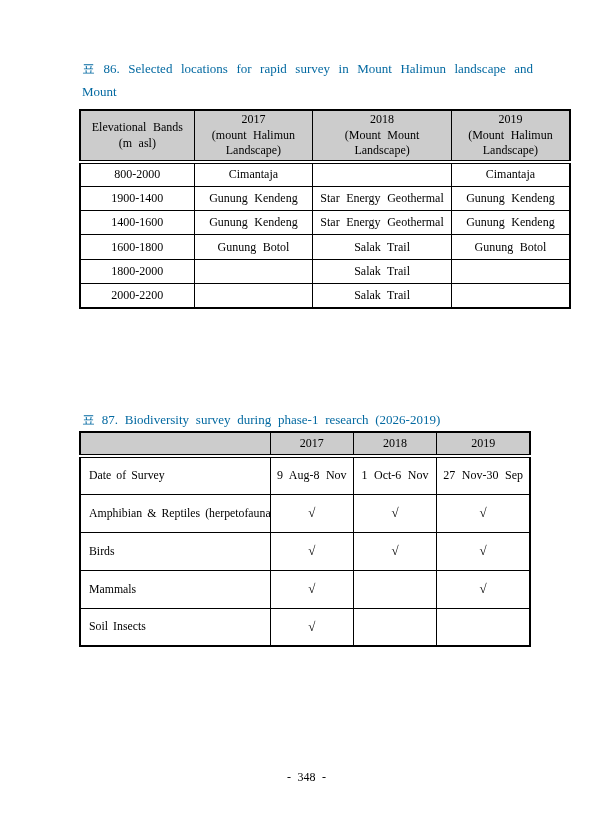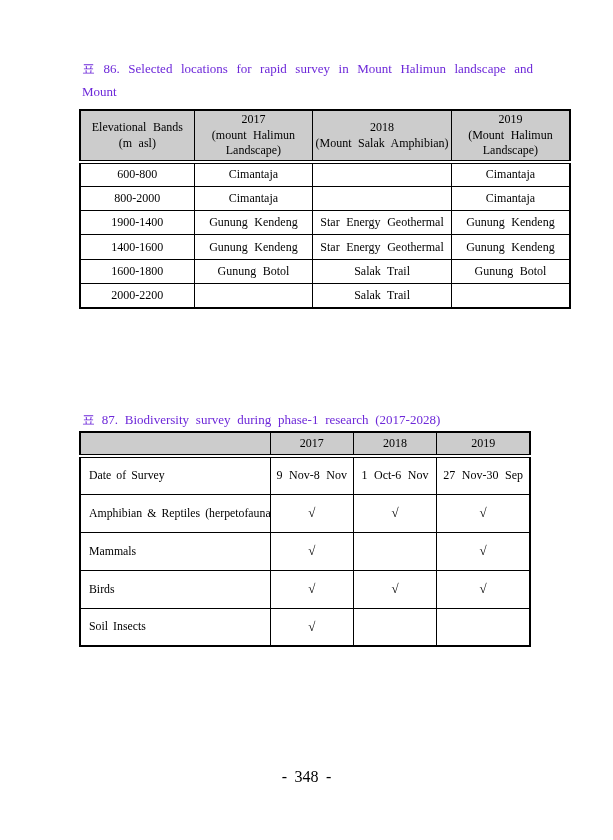--- a/index.html
+++ b/index.html
@@ -6,21 +6,21 @@
   body {
     width: 613px; height: 840px; position: relative;
     background: #ffffff; color: #000000;
     font-family: "Liberation Serif", "DejaVu Serif", serif;
     word-spacing: 0.22em;
     overflow: hidden;
   }
   .page { position: absolute; inset: 0; background: #ffffff; }
 
   
-  .caption { position: absolute; font-size: 13px; line-height: 23px; color: #6d28d9; }
+  .caption { position: absolute; font-size: 13px; line-height: 23px; color: #0369a1; }
   .cap86 { left: 82px; top: 57px; width: 451px; }
   .cap86 .l1 { text-align: justify; text-align-last: justify; }
   .cap86 .l2 { margin-left: 36px; }
   .cap87 { left: 82px; top: 408px; width: 470px; white-space: nowrap; }
 
   
   table.doc {
     position: absolute;
     border-collapse: collapse;
     table-layout: fixed;
@@ -53,21 +53,21 @@
     text-align: left;
     padding-left: 8px;
     font-size: 11.8px;
     word-spacing: 0.18em;
     white-space: nowrap;
   }
   #t87 td.chk { font-size: 13px; }
 
   .footer {
     position: absolute; left: 0; top: 768px; width: 613px;
-    text-align: center; font-size: 16px; line-height: 18px;
+    text-align: center; font-size: 12px; line-height: 18px;
   }
 </style>
 </head>
 <body>
 
 <div class="page">
 
   <div class="caption cap86">
     <div class="l1"><span>표</span> <span>86.</span> <span>Selected locations for rapid survey in Mount Halimun landscape and Mount</span></div>
     <div class="l2">Salak landscape.</div>
@@ -86,36 +86,30 @@
           <span class="hline">Elevational Bands</span>
           <span class="hline">(m asl)</span>
         </th>
         <th>
           <span class="hline">2017</span>
           <span class="hline">(mount Halimun</span>
           <span class="hline">Landscape)</span>
         </th>
         <th>
           <span class="hline">2018</span>
-          <span class="hline">(Mount Salak Amphibian)</span>
+          <span class="hline">(Mount Mount Landscape)</span>
         </th>
         <th>
           <span class="hline">2019</span>
           <span class="hline">(Mount Halimun</span>
           <span class="hline">Landscape)</span>
         </th>
       </tr>
     </thead>
     <tbody>
-      <tr>
-        <td>600-800</td>
-        <td>Cimantaja</td>
-        <td></td>
-        <td>Cimantaja</td>
-      </tr>
       <tr>
         <td>800-2000</td>
         <td>Cimantaja</td>
         <td></td>
         <td>Cimantaja</td>
       </tr>
       <tr>
         <td>1900-1400</td>
         <td>Gunung Kendeng</td>
         <td>Star Energy Geothermal</td>
@@ -127,68 +121,74 @@
         <td>Star Energy Geothermal</td>
         <td>Gunung Kendeng</td>
       </tr>
       <tr>
         <td>1600-1800</td>
         <td>Gunung Botol</td>
         <td>Salak Trail</td>
         <td>Gunung Botol</td>
       </tr>
       <tr>
+        <td>1800-2000</td>
+        <td></td>
+        <td>Salak Trail</td>
+        <td></td>
+      </tr>
+      <tr>
         <td>2000-2200</td>
         <td></td>
         <td>Salak Trail</td>
         <td></td>
       </tr>
     </tbody>
   </table>
 
-  <div class="caption cap87"><span>표</span> <span>87.</span> <span>Biodiversity survey during phase-1 research (2017-2028)</span></div>
+  <div class="caption cap87"><span>표</span> <span>87.</span> <span>Biodiversity survey during phase-1 research (2026-2019)</span></div>
 
   <table class="doc" id="t87">
     <colgroup>
       <col style="width:42.3%">
         <col style="width:18.4%">
         <col style="width:18.6%">
         <col style="width:20.7%">
     </colgroup>
     <thead>
       <tr>
         <th></th>
         <th>2017</th>
         <th>2018</th>
         <th>2019</th>
       </tr>
     </thead>
     <tbody>
       <tr>
         <td class="lbl">Date of Survey</td>
-        <td>9 Nov-8 Nov</td>
+        <td>9 Aug-8 Nov</td>
         <td>1 Oct-6 Nov</td>
         <td>27 Nov-30 Sep</td>
       </tr>
       <tr>
         <td class="lbl">Amphibian &amp; Reptiles (herpetofauna)</td>
         <td class="chk">√</td>
         <td class="chk">√</td>
         <td class="chk">√</td>
       </tr>
       <tr>
+        <td class="lbl">Birds</td>
+        <td class="chk">√</td>
+        <td class="chk">√</td>
+        <td class="chk">√</td>
+      </tr>
+      <tr>
         <td class="lbl">Mammals</td>
         <td class="chk">√</td>
         <td class="chk"></td>
-        <td class="chk">√</td>
-      </tr>
-      <tr>
-        <td class="lbl">Birds</td>
-        <td class="chk">√</td>
-        <td class="chk">√</td>
         <td class="chk">√</td>
       </tr>
       <tr>
         <td class="lbl">Soil Insects</td>
         <td class="chk">√</td>
         <td class="chk"></td>
         <td class="chk"></td>
       </tr>
     </tbody>
   </table>

